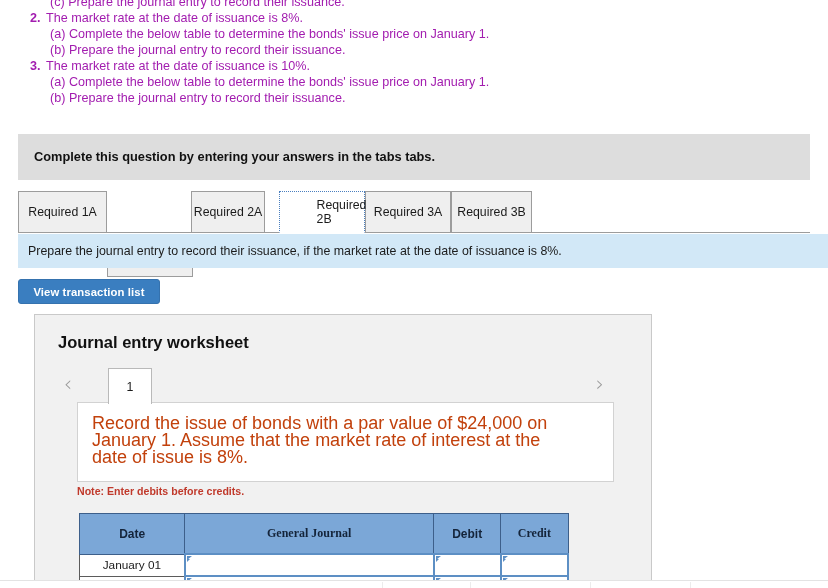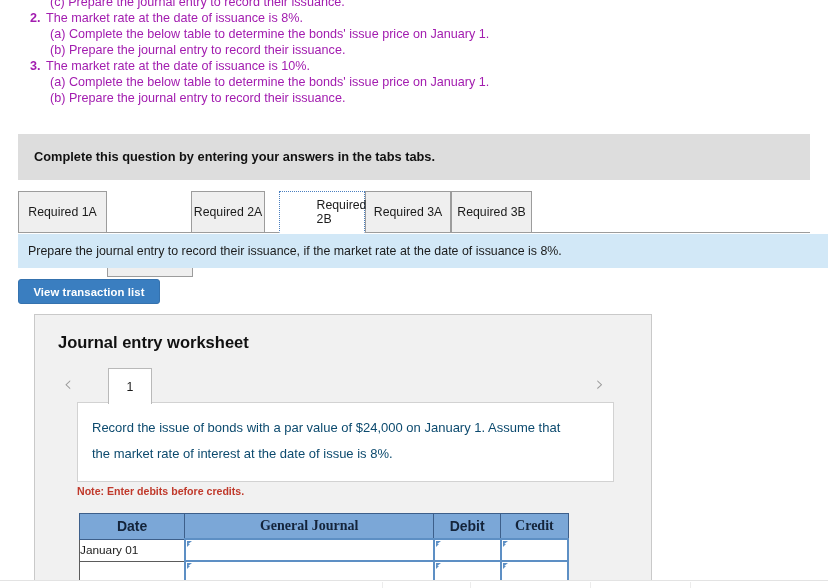--- a/index.html
+++ b/index.html
@@ -160,23 +160,23 @@
     position: absolute;
     left: 42px; top: 87px;
     width: 537px; height: 80px;
     background: #ffffff;
     border: 1px solid #d2d2d2;
   }
   .desc-box .dt {
     position: absolute;
     left: 14px; top: 12px;
     width: 470px;
-    font-size: 13px;
-    color: #0c4a6e;
-    line-height: 26px;
+    font-size: 18px;
+    color: #c2410c;
+    line-height: 17px;
   }
 
   .note {
     position: absolute;
     left: 42px; top: 170px;
     font-size: 10.6px;
     color: #c0392b;
     font-weight: bold;
   }
 
@@ -185,33 +185,34 @@
     position: absolute;
     left: 44px; top: 198px;
     width: 490px;
     border-collapse: collapse;
     table-layout: fixed;
   }
   .jtable th {
     background: #7ba7d7;
     border: 1px solid #3d5f8a;
     height: 19px;
-    font-size: 14px;
+    font-size: 12px;
     font-weight: bold;
     color: #14243a;
     text-align: center;
-    padding: 4px;
+    padding: 12px;
   }
   .jtable td {
     height: 22px;
     padding: 0;
     background: #ffffff;
     border: 1px solid #5b5b5b;
     font-size: 11.8px;
     color: #1b1b1b;
+    text-align: center;
     vertical-align: middle;
   }
   .jtable td.inputcell {
     border: 2px solid #5d8fc4;
     position: relative;
     background: #ffffff;
   }
   .jtable td.inputcell .caret {
     position: absolute;
     left: 1px; top: 1px;

